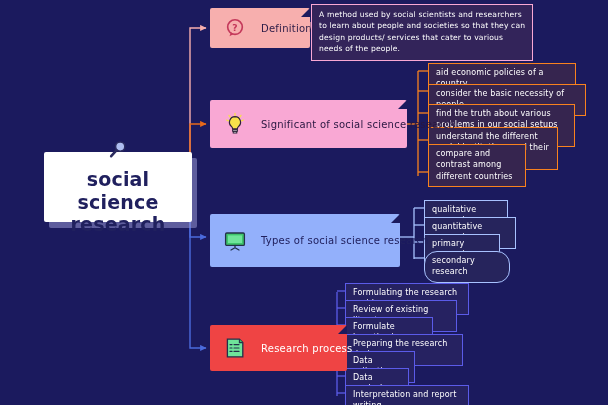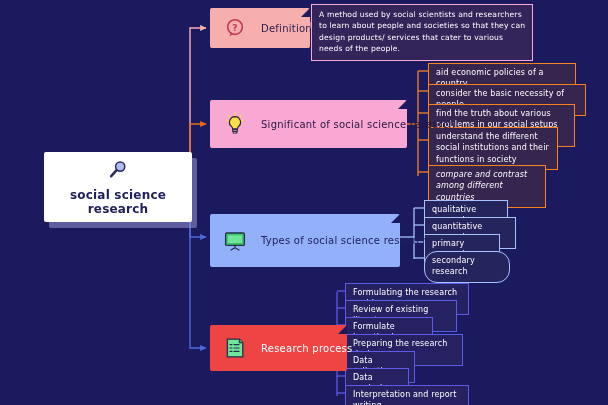--- a/index.html
+++ b/index.html
@@ -32,21 +32,21 @@
     box-shadow: 5px 6px 0 rgba(150,150,210,0.55);
     display: flex;
     flex-direction: column;
     align-items: center;
     justify-content: center;
     z-index: 5;
   }
   .central .glass { margin-bottom: 2px; }
   .central-label {
     color: #20205e;
-    font-size: 12px;
+    font-size: 19px;
     font-weight: bold;
     line-height: 1.18;
     text-align: center;
     letter-spacing: .2px;
     white-space: pre-line;
   }
 
   
   .node {
     position: absolute;
@@ -229,21 +229,21 @@
       </svg>
     </span>
     <span class="nlabel">Significant of social science research</span>
     <span class="fold"></span>
   </div>
 
   <div class="leaf orange" style="left:428px; top:63px; width:148px;">aid economic policies of a country</div>
   <div class="leaf orange" style="left:428px; top:84px; width:158px;">consider the basic necessity of people</div>
   <div class="leaf orange" style="left:428px; top:104px; width:147px;">find the truth about various problems in our social setups and relationships</div>
   <div class="leaf orange" style="left:428px; top:127px; width:130px;">understand the different social institutions and their functions in society</div>
-  <div class="leaf orange" style="left:428px; top:165px; width:118px;font-style:italic;">compare and contrast among different countries</div>
+  <div class="leaf orange" style="left:428px; top:144px; width:98px;">compare and contrast among different countries</div>
 
   <div class="node node-types">
     <span class="nicon">
       <svg width="24" height="24" viewBox="0 0 24 24">
         <rect x="2.6" y="4" width="18.8" height="12.4" rx="1.2" fill="#3ec46b" stroke="#23314a" stroke-width="1.3"></rect>
         <rect x="5" y="6.4" width="14" height="7.6" fill="#6fe49a"></rect>
         <path d="M12 16.4 v2.4 M8 21 l4-2.2 4 2.2" fill="none" stroke="#23314a" stroke-width="1.3" stroke-linecap="round"></path>
       </svg>
     </span>
     <span class="nlabel">Types of social science research</span>

